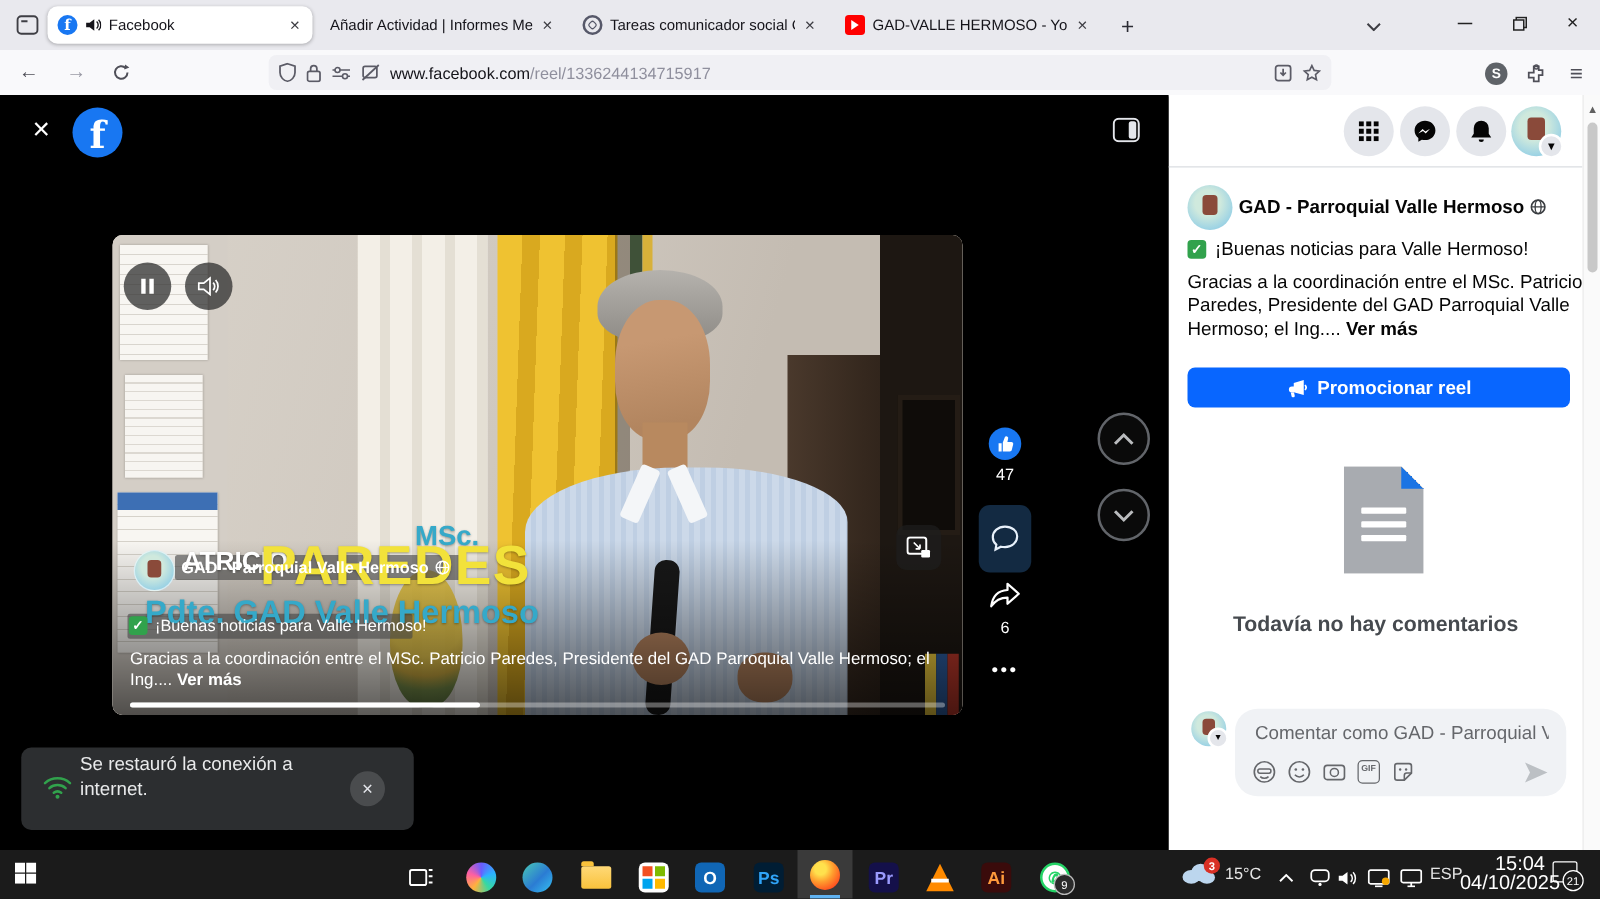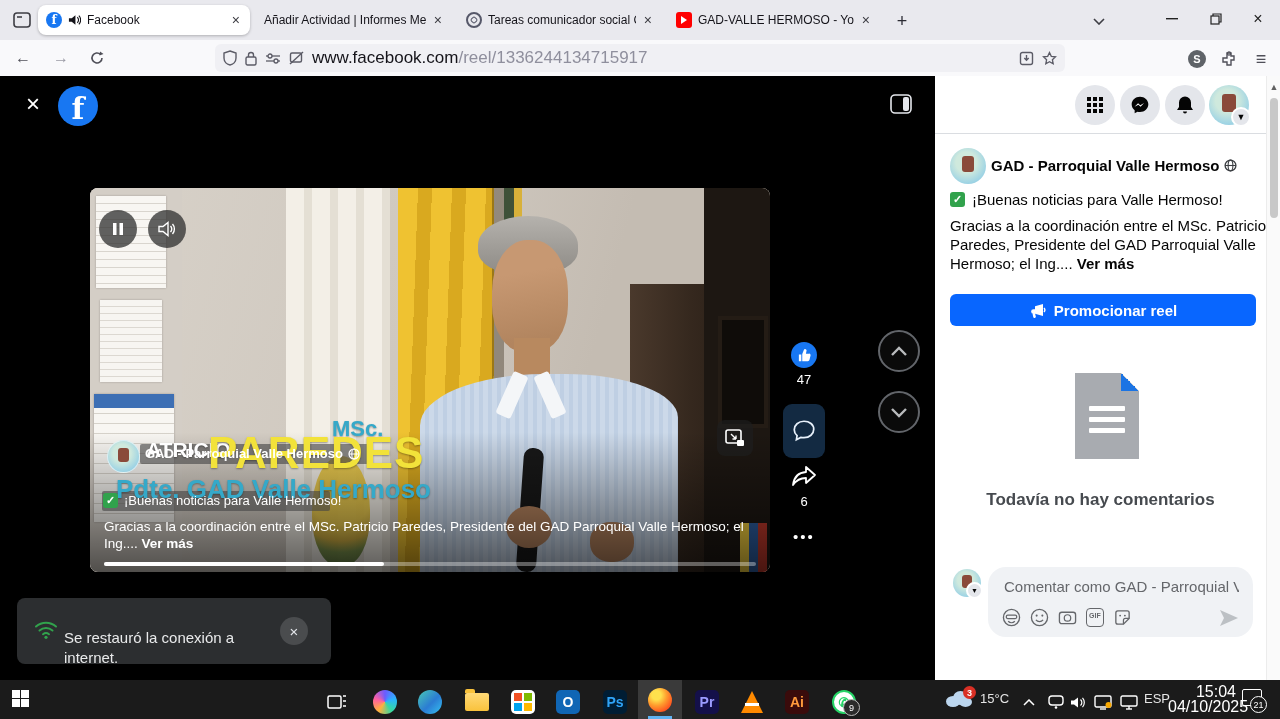--- a/index.html
+++ b/index.html
@@ -28,21 +28,21 @@
   .tab-chevron{position:absolute;left:1086px;top:8px;width:26px;height:26px;color:#3e3e44;
     display:flex;align-items:center;justify-content:center;}
   .winbtn{position:absolute;top:0;width:44px;height:38px;display:flex;align-items:center;justify-content:center;color:#222;}
   
   .toolbar{position:absolute;left:0;top:40px;width:1280px;height:36px;background:#f9f9fb;border-bottom:1px solid #dcdce1;}
   .navic{position:absolute;top:5px;width:26px;height:26px;display:flex;align-items:center;justify-content:center;
     font-size:16px;color:#4f4f58;border-radius:4px;}
   .urlbar{position:absolute;left:215px;top:4px;width:850px;height:28px;background:#f0f0f4;border-radius:6px;
     display:flex;align-items:center;padding:0 8px;box-sizing:border-box;gap:8px;}
   .urlic{color:#5b5b66;flex:0 0 auto;}
-  .urltext{font-size:17px;color:#15141a;white-space:nowrap;overflow:hidden;flex:1;}
+  .urltext{font-size:13px;color:#15141a;white-space:nowrap;overflow:hidden;flex:1;}
   .urltext .path{color:#8f8f9d;}
   .toolic{position:absolute;top:6px;width:26px;height:26px;display:flex;align-items:center;justify-content:center;color:#4f4f58;}
   .sbadge{background:#5f6368;color:#fff;border-radius:50%;width:18px;height:18px;font-size:11px;font-weight:bold;
     display:flex;align-items:center;justify-content:center;}
 
   
   .main{position:absolute;left:0;top:76px;width:1280px;height:604px;}
   .stage{position:absolute;left:0;top:0;width:935px;height:604px;background:#000;}
   .viewer-close{position:absolute;left:20px;top:15px;width:26px;height:26px;color:#fff;font-size:24px;line-height:26px;text-align:center;}
   .viewer-logo{position:absolute;left:58px;top:10px;width:40px;height:40px;border-radius:50%;background:#1877f2;color:#fff;
@@ -119,21 +119,21 @@
   .cmt-btn{position:absolute;left:783px;top:328px;width:42px;height:54px;border-radius:9px;background:#132a42;
     display:flex;align-items:center;justify-content:center;}
   .share-btn{position:absolute;left:790px;top:388px;}
   .more-btn{position:absolute;left:784px;top:452px;width:40px;text-align:center;color:#fff;font-size:15px;letter-spacing:2px;}
   .navcir{position:absolute;left:878px;width:42px;height:42px;border-radius:50%;border:2px solid #62656a;
     box-sizing:border-box;background:rgba(25,25,25,.4);display:flex;align-items:center;justify-content:center;}
 
   
   .toast{position:absolute;left:17px;top:522px;width:314px;height:66px;border-radius:8px;background:#2c2e30;
     box-shadow:0 2px 8px rgba(0,0,0,.5);}
-  .toast-text{position:absolute;left:47px;top:30px;width:190px;font-size:15px;line-height:20px;color:#e9eaeb;}
+  .toast-text{position:absolute;left:47px;top:4px;width:190px;font-size:15px;line-height:20px;color:#e9eaeb;}
   .toast-close{position:absolute;left:263px;top:19px;width:28px;height:28px;border-radius:50%;background:#4a4c4e;
     color:#e4e6eb;font-size:15px;display:flex;align-items:center;justify-content:center;}
   .toast-wifi{position:absolute;left:16px;top:20px;}
 
   
   .sidebar{position:absolute;left:935px;top:0;width:345px;height:604px;background:#fff;color:#050505;}
   .sb-header{position:absolute;left:0;top:0;width:331px;height:57px;border-bottom:1px solid #dadde1;}
   .hdr-cir{position:absolute;top:9px;width:40px;height:40px;border-radius:50%;background:#e4e6eb;
     display:flex;align-items:center;justify-content:center;color:#050505;}
   .sb-avatar{position:relative;width:40px;height:40px;border-radius:50%;

